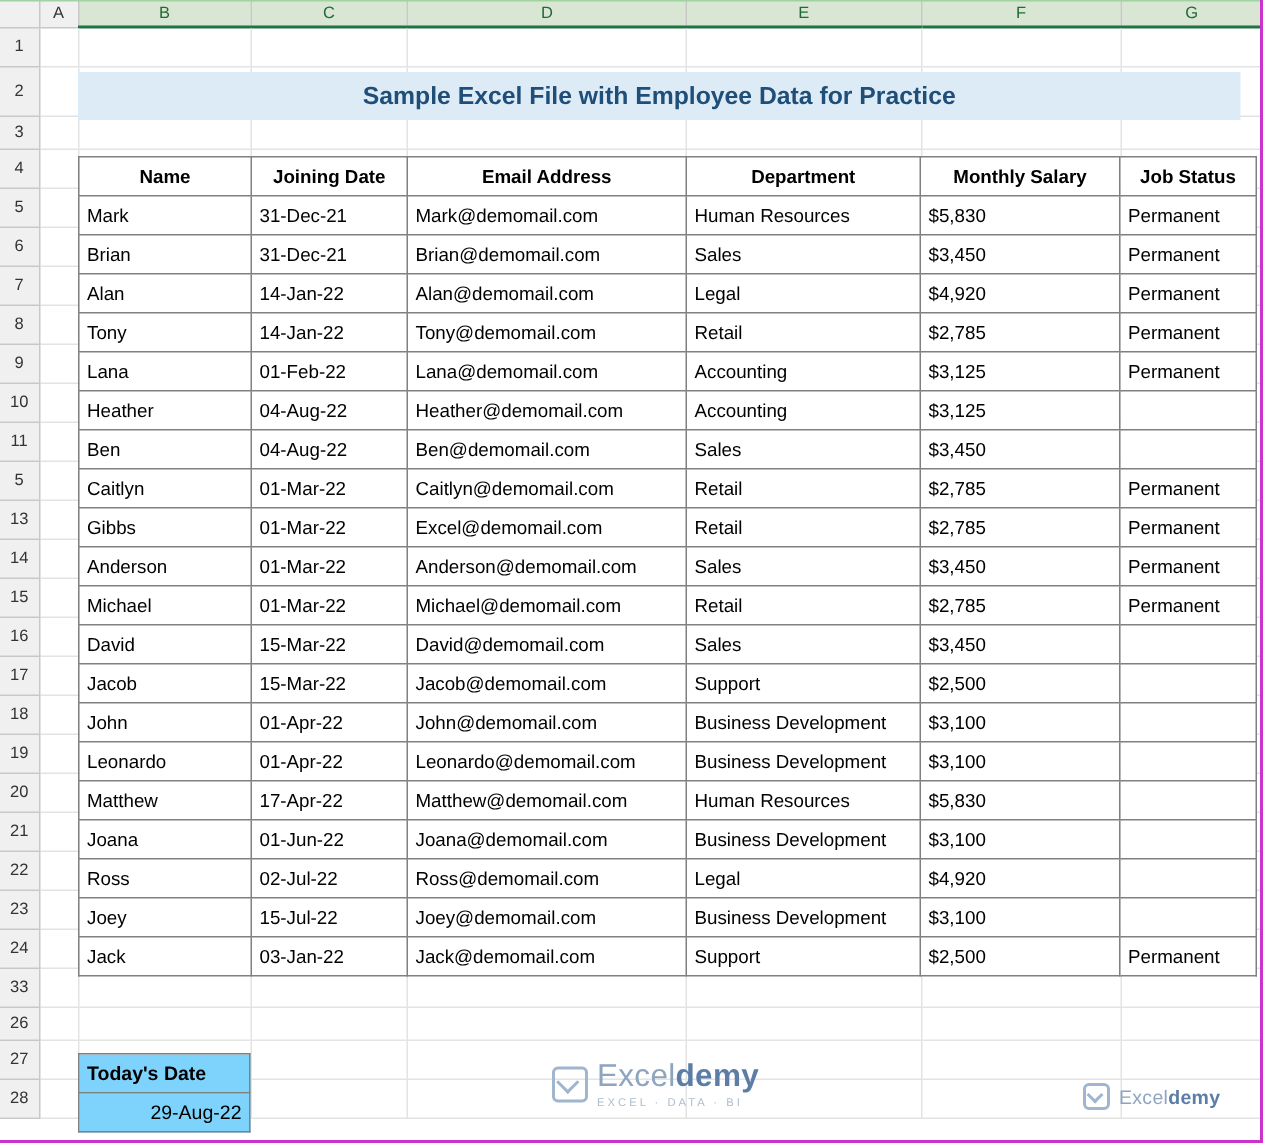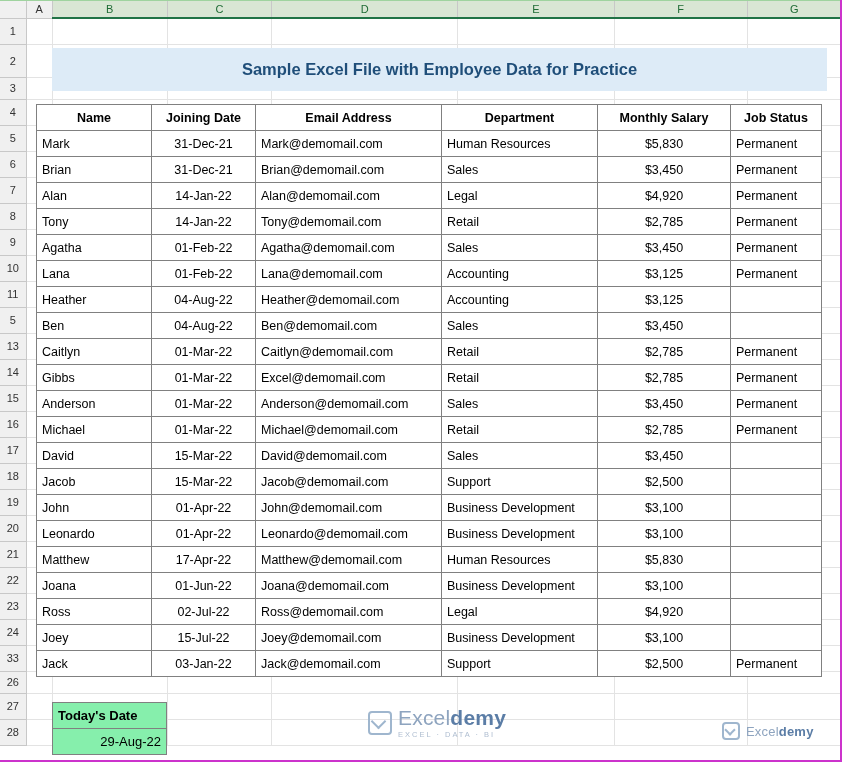--- a/index.html
+++ b/index.html
@@ -98,55 +98,55 @@
     white-space: nowrap;
     overflow: hidden;
   }
 
   
   .title-banner {
     position: absolute;
     left: 52px;
     top: 48px;
     width: 775px;
-    height: 43px;
+    height: 32px;
     background: #ddebf7;
     color: #1f4e79;
     font-size: 16.5px;
     font-weight: bold;
     display: flex;
     align-items: center;
     justify-content: center;
     box-sizing: border-box;
   }
 
   
   th.hdr {
     background: #e2efda;
     font-weight: bold;
     font-size: 13px;
     text-align: center;
   }
 
   td.txt { text-align: left; }
-  td.num { text-align: center; }
+  td.num { text-align: left; }
 
   
   table.today {
     position: absolute;
     border-collapse: collapse;
     table-layout: fixed;
   }
   table.today td {
     border: 1px solid #808080;
     height: 26px;
     font-size: 13px;
     padding: 2px 5px;
     box-sizing: border-box;
-    background: #86efac;
+    background: #7dd3fc;
   }
   td.today-label {
     background: #e2efda;
     font-weight: bold;
     text-align: left;
   }
   td.today-value {
     text-align: right;
     margin-left: 10px;
   }
@@ -532,21 +532,21 @@
           <td class="cell"></td>
           <td class="cell"></td>
           <td class="cell"></td>
           <td class="cell colsel-edge"></td>
         </tr>
       </tbody>
   </table>
 
   <div class="title-banner">Sample Excel File with Employee Data for Practice</div>
 
-  <table class="data" id="data-table" style="left:36px; top:104px; width:775px;">
+  <table class="data" id="data-table" style="left:52px; top:104px; width:775px;">
     <colgroup>
       <col style="width:115px">
       <col style="width:104px">
       <col style="width:186px">
       <col style="width:156px">
       <col style="width:133px">
       <col style="width:91px">
     </colgroup>
     <thead>
       <tr id="data-head">
@@ -585,28 +585,20 @@
         </tr>
         <tr>
           <td class="txt">Tony</td>
           <td class="num">14-Jan-22</td>
           <td class="txt">Tony@demomail.com</td>
           <td class="txt">Retail</td>
           <td class="num">$2,785</td>
           <td class="txt">Permanent</td>
         </tr>
         <tr>
-          <td class="txt">Agatha</td>
-          <td class="num">01-Feb-22</td>
-          <td class="txt">Agatha@demomail.com</td>
-          <td class="txt">Sales</td>
-          <td class="num">$3,450</td>
-          <td class="txt">Permanent</td>
-        </tr>
-        <tr>
           <td class="txt">Lana</td>
           <td class="num">01-Feb-22</td>
           <td class="txt">Lana@demomail.com</td>
           <td class="txt">Accounting</td>
           <td class="num">$3,125</td>
           <td class="txt">Permanent</td>
         </tr>
         <tr>
           <td class="txt">Heather</td>
           <td class="num">04-Aug-22</td>

